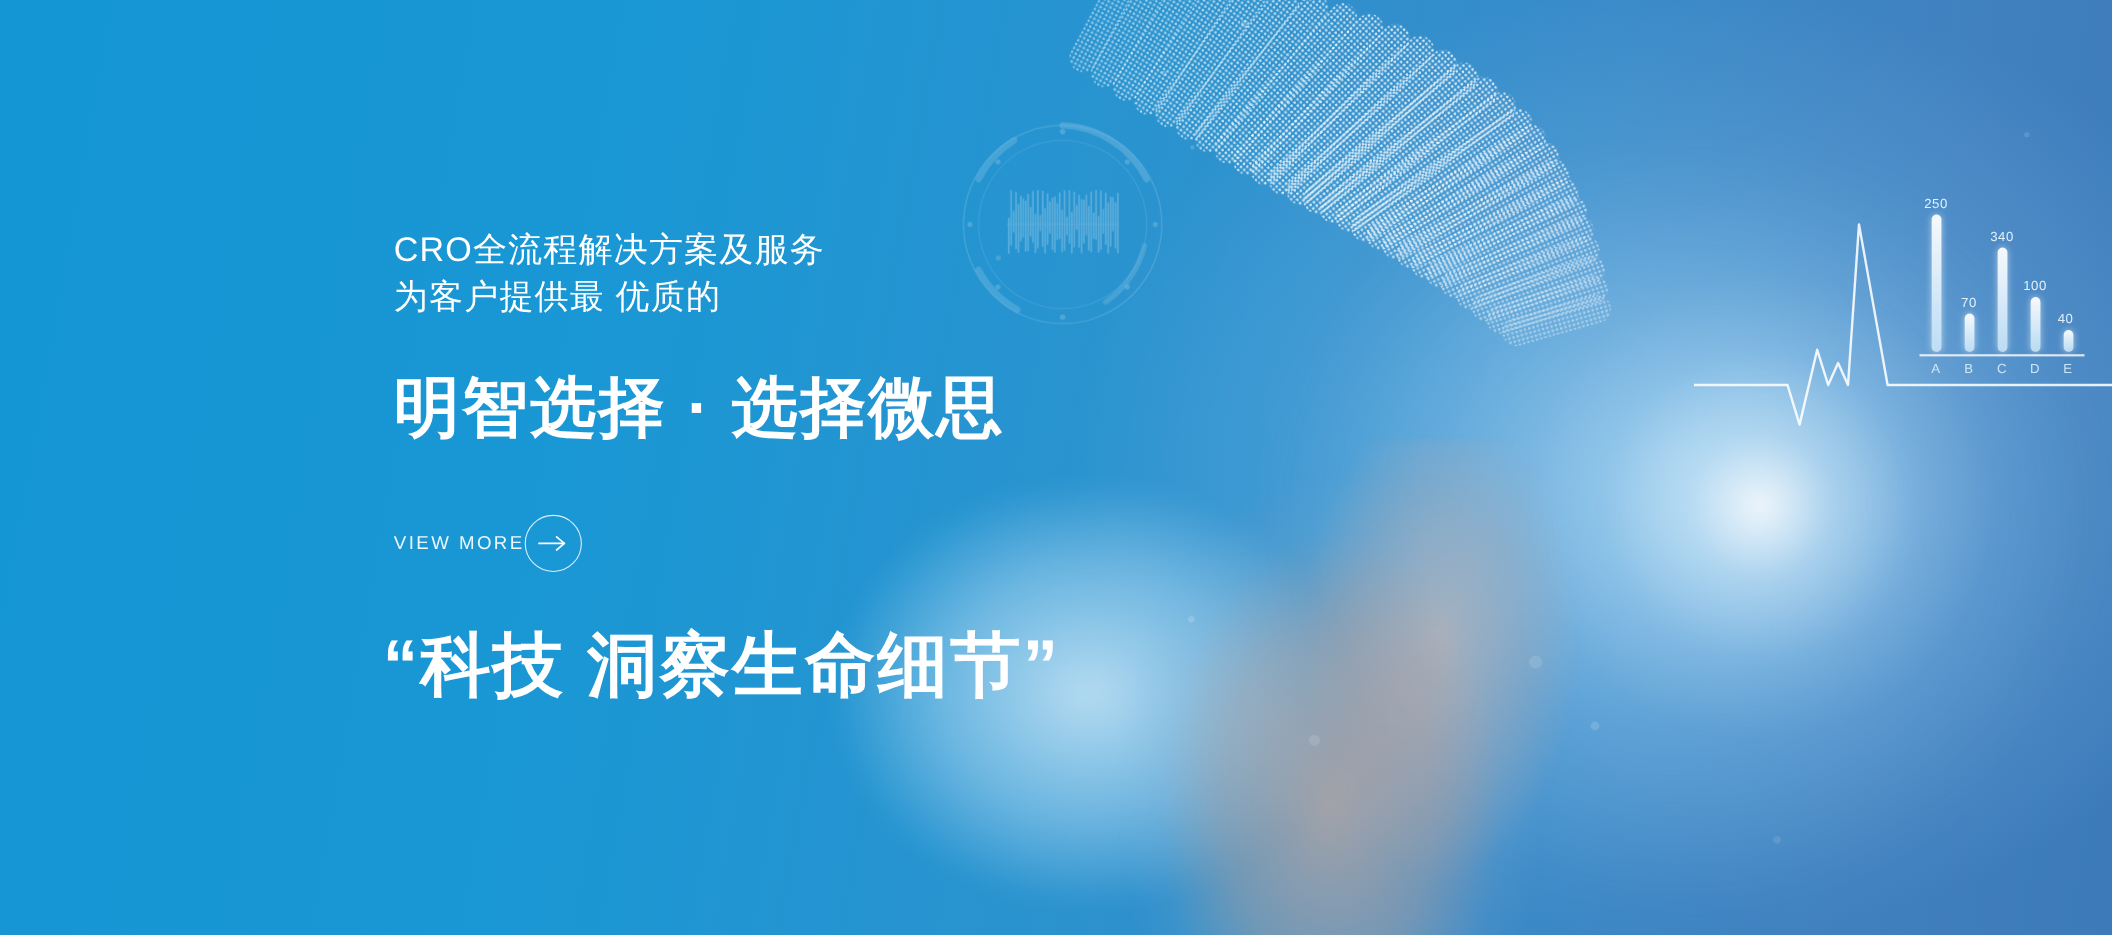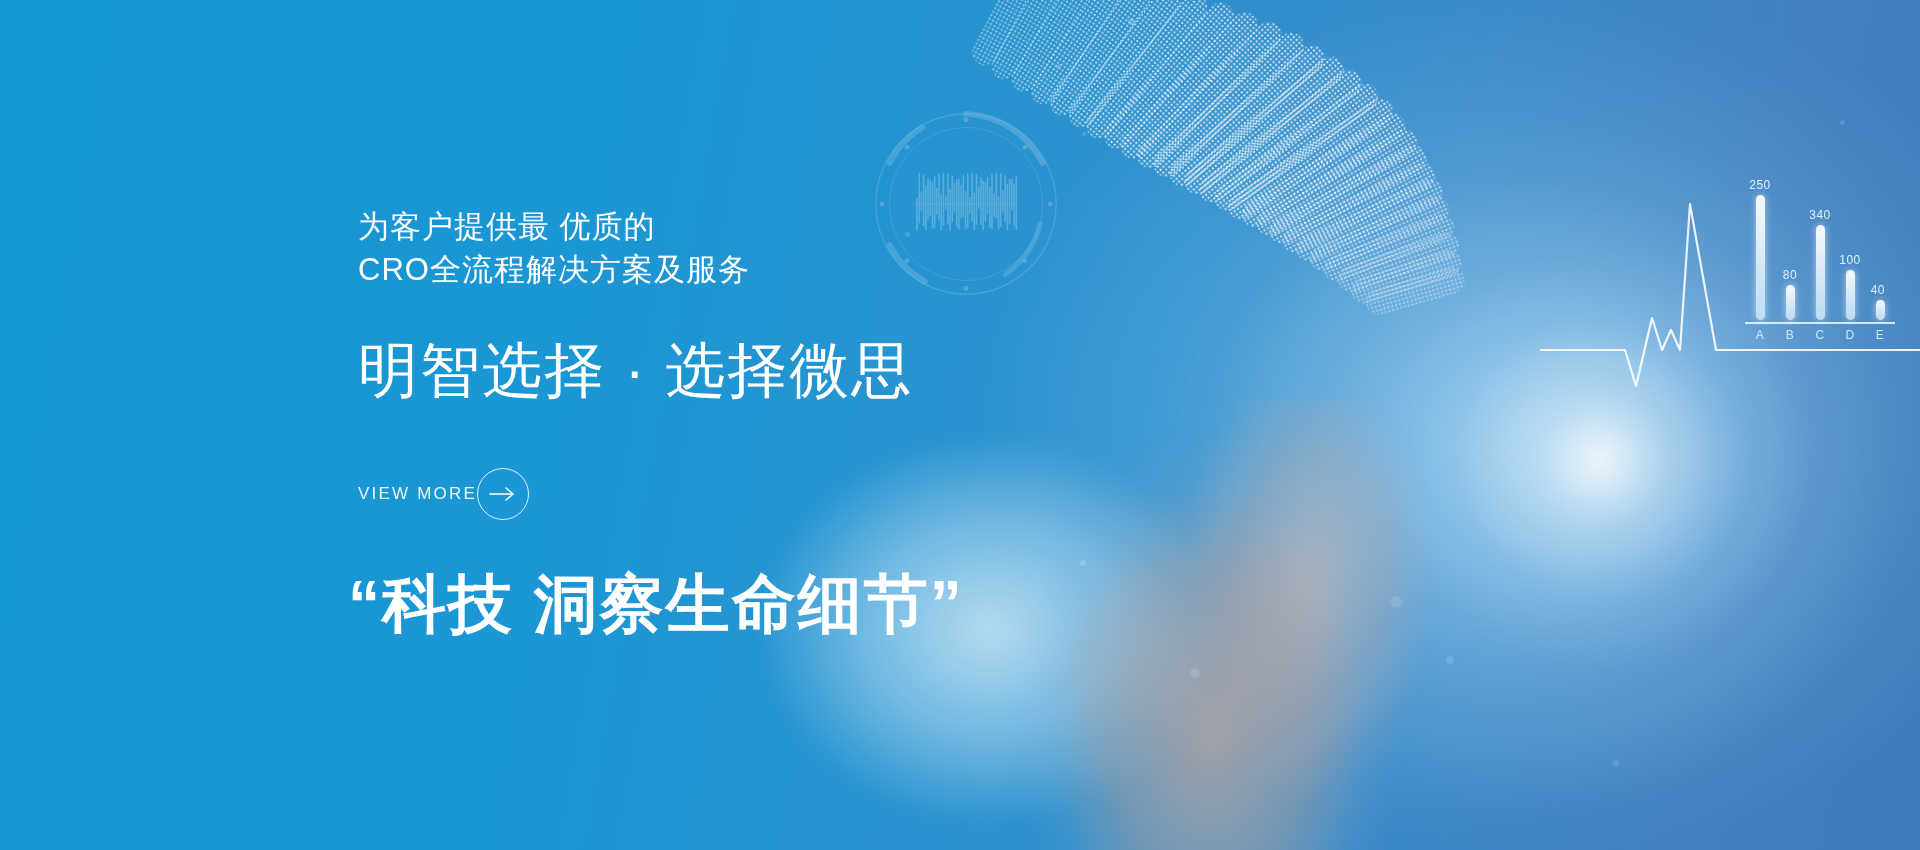--- a/index.html
+++ b/index.html
@@ -95,21 +95,21 @@
 
   .subtitle { position:absolute; top:205px; left:0; }
   .subtitle-line {
     font-size:31px; line-height:43px; color:#FFFFFF;
     font-weight:400; letter-spacing:1px; white-space:nowrap;
   }
 
   .headline {
     position:absolute; top:333px; left:0;
     font-size:60px; line-height:76px; color:#FFFFFF;
-    font-weight:400; letter-spacing:2px; white-space:nowrap;
+    font-weight:700; letter-spacing:2px; white-space:nowrap;
   }
 
   .viewmore { position:absolute; top:468px; left:0; display:flex; align-items:center; }
   .viewmore-label {
     font-size:17px; color:rgba(255,255,255,.92);
     letter-spacing:2.2px; font-weight:400;
   }
   .arrow-circle {
     width:52px; height:52px; border-radius:50%;
     border:1.6px solid rgba(255,255,255,.85);
@@ -239,21 +239,21 @@
       <polyline points="-10,160 72,160 85,160 96,196 112,128 122,160 131,140 140,160 150,14 176,160 190,160 410,160" fill="none" stroke="#ffffff" stroke-width="2.2" stroke-linejoin="round" stroke-linecap="round" opacity=".95"></polyline>
     </svg>
 
     <div class="chart">
       <div class="chart-plot" id="barplot">
           <div class="bar-col" style="left: 10px;">
             <span class="bar-val">250</span>
             <div class="bar" style="height: 125px;"></div>
           </div>
           <div class="bar-col" style="left: 40px;">
-            <span class="bar-val">80</span>
+            <span class="bar-val">70</span>
             <div class="bar" style="height: 35px;"></div>
           </div>
           <div class="bar-col" style="left: 70px;">
             <span class="bar-val">340</span>
             <div class="bar" style="height: 95px;"></div>
           </div>
           <div class="bar-col" style="left: 100px;">
             <span class="bar-val">100</span>
             <div class="bar" style="height: 50px;"></div>
           </div>
@@ -280,22 +280,22 @@
     <div class="dot" style="left:1190px;top:668px;width:10px;height:10px;opacity:.3"></div>
     <div class="dot" style="left:1446px;top:656px;width:8px;height:8px;opacity:.35"></div>
     <div class="dot" style="left:1390px;top:596px;width:12px;height:12px;opacity:.28"></div>
     <div class="dot" style="left:1612px;top:760px;width:7px;height:7px;opacity:.25"></div>
     <div class="dot" style="left:1840px;top:120px;width:5px;height:5px;opacity:.3"></div>
   </div>
 
   <div class="content">
 
     <div class="subtitle">
+      <div class="subtitle-line">CRO全流程解决方案及服务</div>
       <div class="subtitle-line">为客户提供最 优质的</div>
-      <div class="subtitle-line">CRO全流程解决方案及服务</div>
     </div>
 
     <div class="headline">明智选择 · 选择微思</div>
 
     <div class="viewmore">
       <span class="viewmore-label">VIEW MORE</span>
       <span class="arrow-circle">
         <svg width="30" height="16" viewBox="0 0 30 16" aria-hidden="true">
           <line x1="2" y1="8" x2="25" y2="8" stroke="#fff" stroke-width="1.6" stroke-linecap="round"></line>
           <polyline points="18,2 25,8 18,14" fill="none" stroke="#fff" stroke-width="1.6" stroke-linecap="round" stroke-linejoin="round"></polyline>

